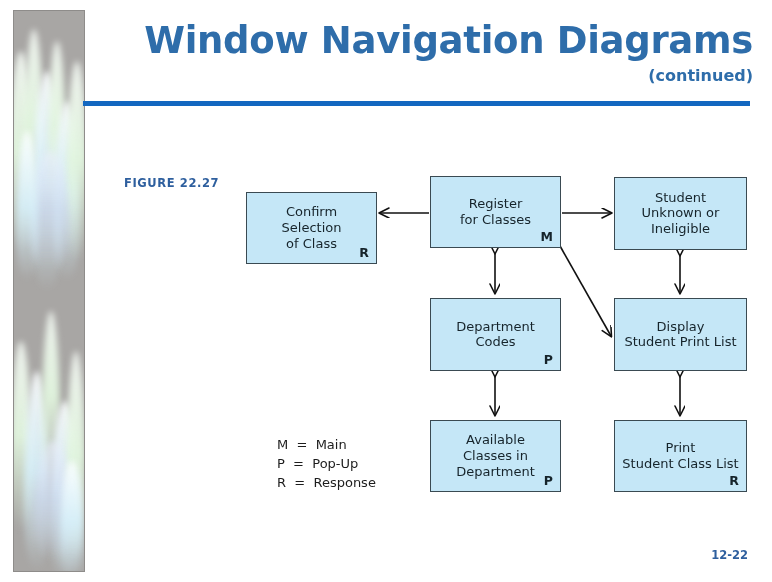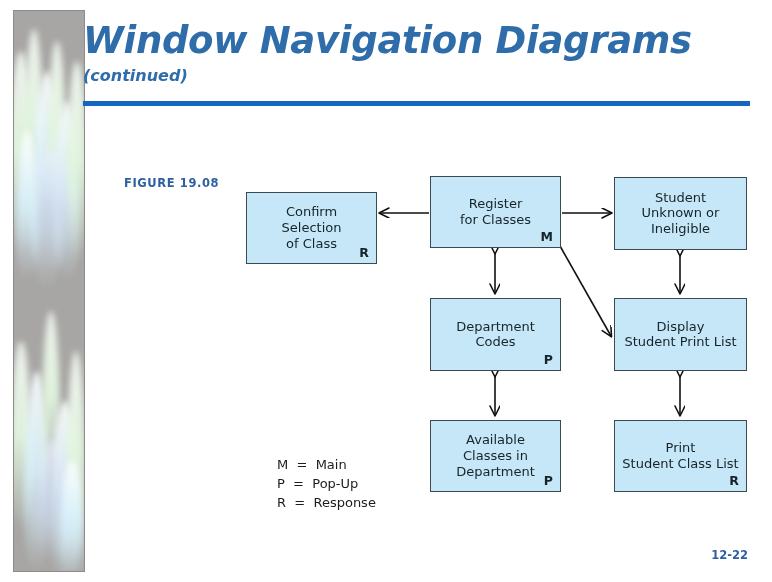--- a/index.html
+++ b/index.html
@@ -19,21 +19,21 @@
     background:#a8a6a4;
     border:1px solid #8e8c8a;
     overflow:hidden;
   }
   #flame-strip .fl{position:absolute;border-radius:50% 50% 45% 45% / 70% 70% 30% 30%;filter:blur(3px);}
   #flame-strip .f-a{background:linear-gradient(to top,rgba(214,240,214,.0),rgba(225,245,222,.95),rgba(250,255,250,.85));}
   #flame-strip .f-b{background:linear-gradient(to top,rgba(205,235,245,.0),rgba(215,240,250,.9),rgba(252,254,255,.9));}
   #flame-strip .f-c{background:linear-gradient(to top,rgba(200,215,235,.0),rgba(205,215,240,.55),rgba(235,240,252,.6));}
 
   
-  #header-block{position:absolute;left:83px;top:22px;width:670px;text-align:left;font-style:italic;}
+  #header-block{position:absolute;left:83px;top:22px;width:670px;text-align:right;}
   #slide-title{
     font-size:37px;font-weight:bold;color:#2e6daa;letter-spacing:-0.3px;
     line-height:1.04;white-space:nowrap;
   }
   #slide-subtitle{
     font-size:16px;font-weight:bold;color:#2e6daa;margin-top:6px;
   }
   #title-rule{
     position:absolute;left:83px;top:101px;width:667px;height:5px;background:#1367c0;
   }
@@ -75,21 +75,20 @@
   #n-avail   { left:430px; top:420px; width:131px; height:72px;padding-left:27px; }
   #n-print   { left:614px; top:420px; width:133px; height:72px; }
 
   #arrows{position:absolute;left:0;top:0;width:772px;height:582px;overflow:visible;}
 
   
   #legend{
     position:absolute;left:277px;top:436px;
     font-size:13px;color:#1d1d1d;line-height:1.45;
     white-space:pre;
-    margin-top:20px;
   }
 
   
   #footer-copyright{
     position:absolute;left:124px;top:548px;
     font-size:11.5px;font-weight:bold;color:#2e5f9e;
   }
   #footer-pagenum{
     position:absolute;right:24px;top:548px;
     font-size:11.5px;font-weight:bold;color:#2e5f9e;
@@ -118,21 +117,21 @@
     <div class="fl f-c" style="left:20px;  top:430px; width:38px; height:120px;"></div>
     <div class="fl f-b" style="left:46px;  top:450px; width:24px; height:120px;"></div>
   </div>
 
   <div id="header-block">
     <div id="slide-title">Window Navigation Diagrams</div>
     <div id="slide-subtitle">(continued)</div>
   </div>
   <div id="title-rule"></div>
 
-  <div id="figure-label">FIGURE 19.08</div>
+  <div id="figure-label">FIGURE 22.27</div>
 
   <div id="diagram">
 
     <svg id="arrows" viewBox="0 0 772 582" xmlns="http://www.w3.org/2000/svg">
       <defs>
         <marker id="ah" markerWidth="12" markerHeight="12" refX="10" refY="5" orient="auto" markerUnits="userSpaceOnUse">
           <path d="M1,0 L11,5 L1,10" fill="none" stroke="#111" stroke-width="1.6" stroke-linecap="round" stroke-linejoin="round"></path>
         </marker>
         <marker id="ah2" markerWidth="12" markerHeight="12" refX="10" refY="5" orient="auto" markerUnits="userSpaceOnUse">
           <path d="M1,0 L11,5 L1,10" fill="none" stroke="#111" stroke-width="1.6" stroke-linecap="round" stroke-linejoin="round"></path>

